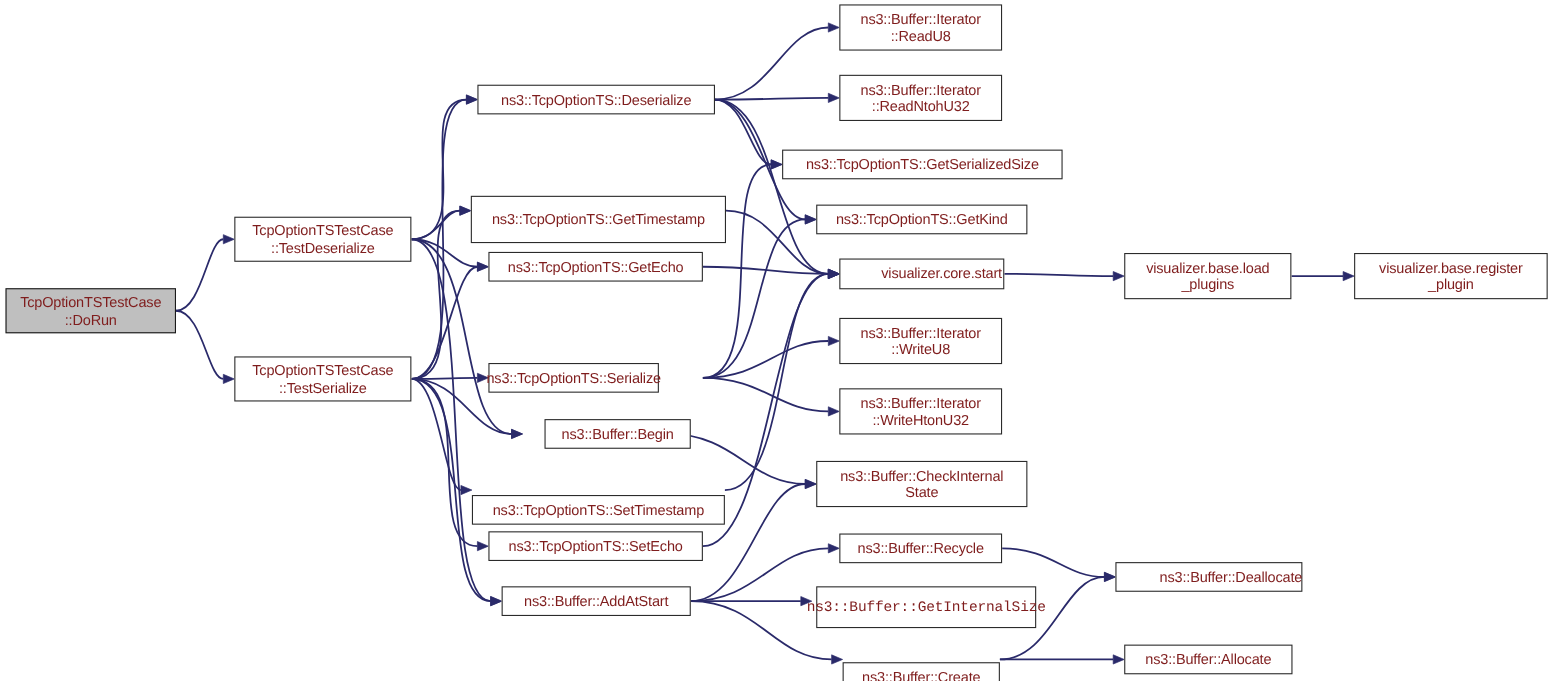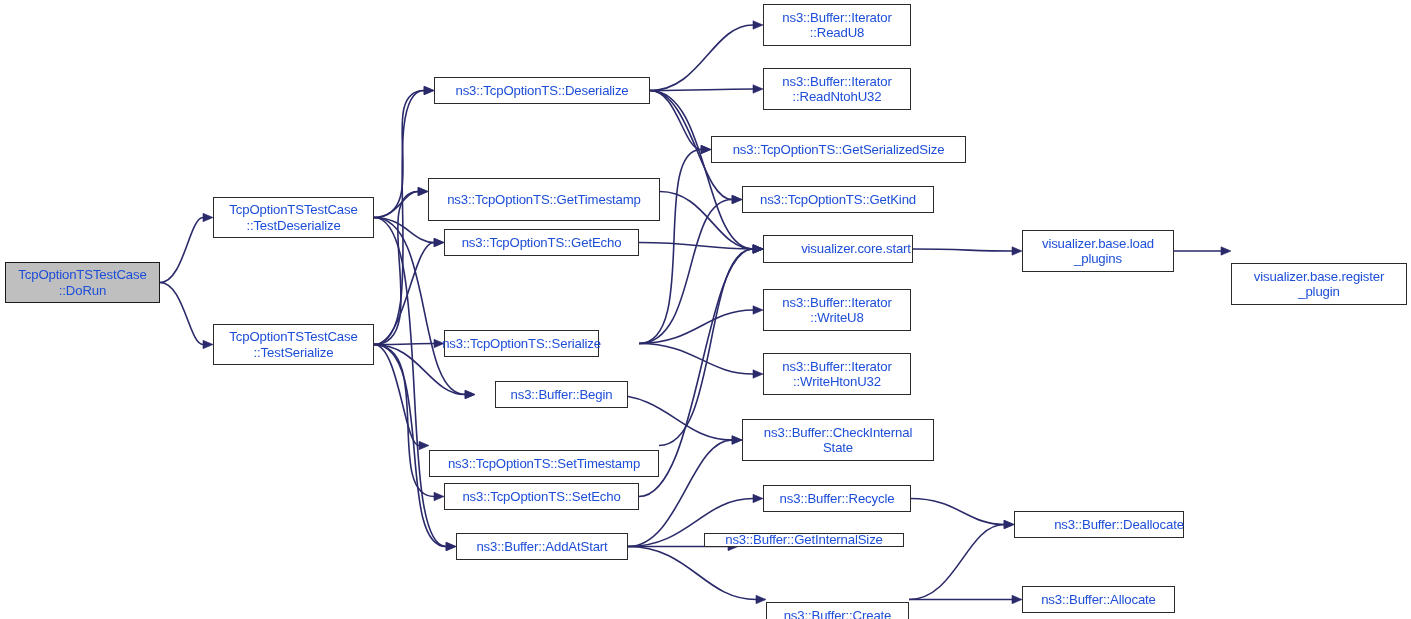--- a/index.html
+++ b/index.html
@@ -30,21 +30,21 @@
   .edge-head {
     fill: #2a2a6a;
     stroke: #2a2a6a;
     stroke-width: 0.6;
   }
   .node {
     position: absolute;
     box-sizing: border-box;
     border: 1px solid #2b2b2b;
     background: #ffffff;
-    color: #1d4ed8;
+    color: #7f1d1d;
     display: flex;
     align-items: center;
     justify-content: center;
     text-align: center;
     font-size: 13.2px;
     line-height: 15.5px;
     letter-spacing: -0.15px;
     white-space: pre-line;
     z-index: 5;
   }
@@ -157,22 +157,22 @@
       <div class="node" style="left: 711px; top: 136px; width: 255px; height: 27px;">ns3::TcpOptionTS::GetSerializedSize</div>
       <div class="node" style="left: 742px; top: 186px; width: 192px; height: 27px;">ns3::TcpOptionTS::GetKind</div>
       <div class="node" style="left: 763px; top: 235px; width: 150px; height: 28px; padding-left: 36px;">visualizer.core.start</div>
       <div class="node" style="left: 763px; top: 289px; width: 148px; height: 42px;">ns3::Buffer::Iterator
 ::WriteU8</div>
       <div class="node" style="left: 763px; top: 353px; width: 148px; height: 42px;">ns3::Buffer::Iterator
 ::WriteHtonU32</div>
       <div class="node" style="left: 742px; top: 419px; width: 192px; height: 42px;">ns3::Buffer::CheckInternal
 State</div>
       <div class="node" style="left: 763px; top: 485px; width: 148px; height: 27px;">ns3::Buffer::Recycle</div>
-      <div class="node" style="left: 704px; top: 533px; width: 200px; height: 14px;">ns3::Buffer::GetInternalSize</div>
+      <div class="node" style="left: 742px; top: 533px; width: 200px; height: 38px; font-family: Liberation Mono, monospace;">ns3::Buffer::GetInternalSize</div>
       <div class="node" style="left: 766px; top: 586px; width: 143px; height: 27px; margin-top: 16px;">ns3::Buffer::Create</div>
       <div class="node" style="left: 1022px; top: 230px; width: 152px; height: 42px;">visualizer.base.load
 _plugins</div>
-      <div class="node" style="left: 1231px; top: 230px; width: 176px; height: 42px; margin-top: 33px;">visualizer.base.register
+      <div class="node" style="left: 1231px; top: 230px; width: 176px; height: 42px;">visualizer.base.register
 _plugin</div>
       <div class="node" style="left: 1014px; top: 511px; width: 170px; height: 27px; padding-left: 40px;">ns3::Buffer::Deallocate</div>
       <div class="node" style="left: 1022px; top: 586px; width: 153px; height: 27px;">ns3::Buffer::Allocate</div>
     </div>
 </div>
 
 </body></html>

